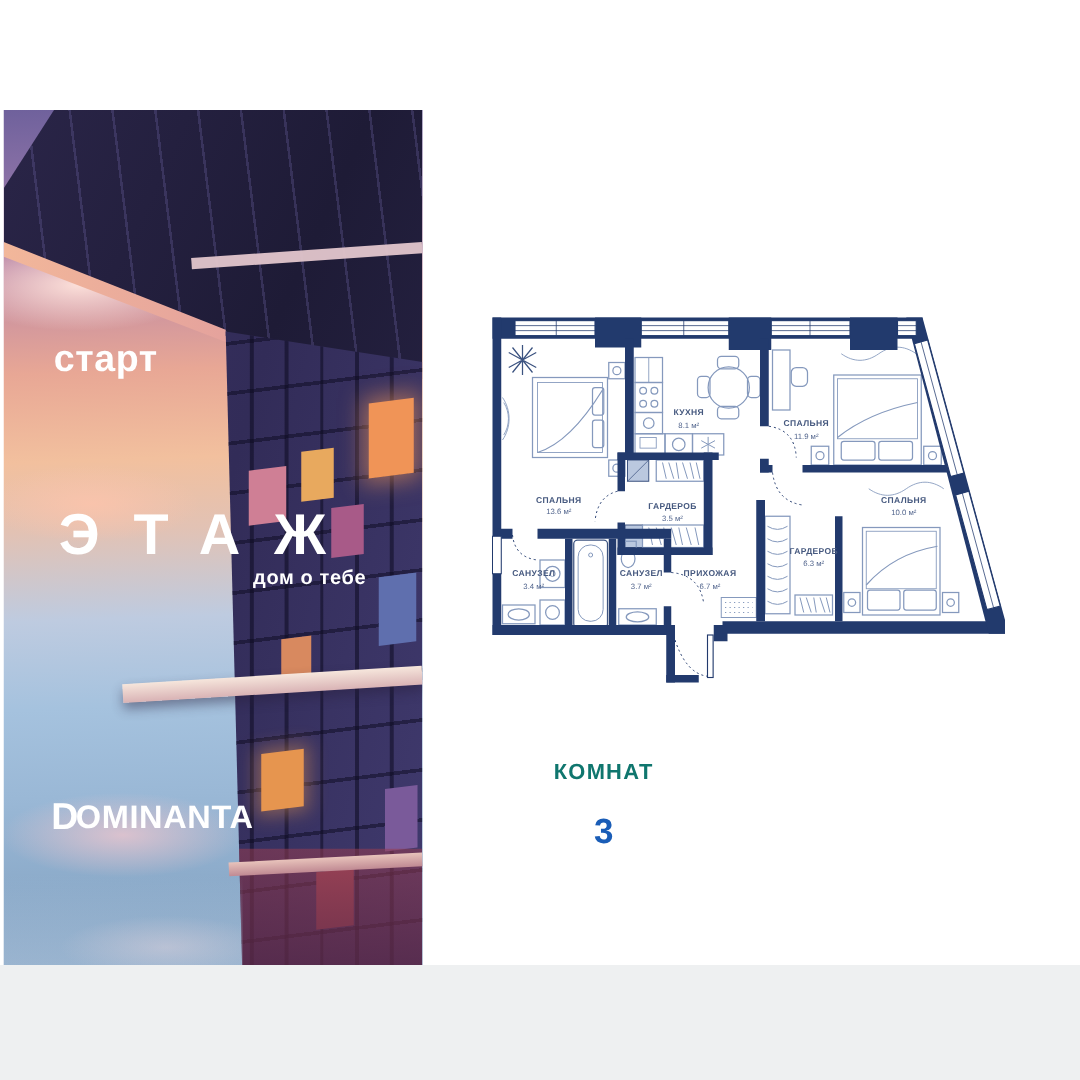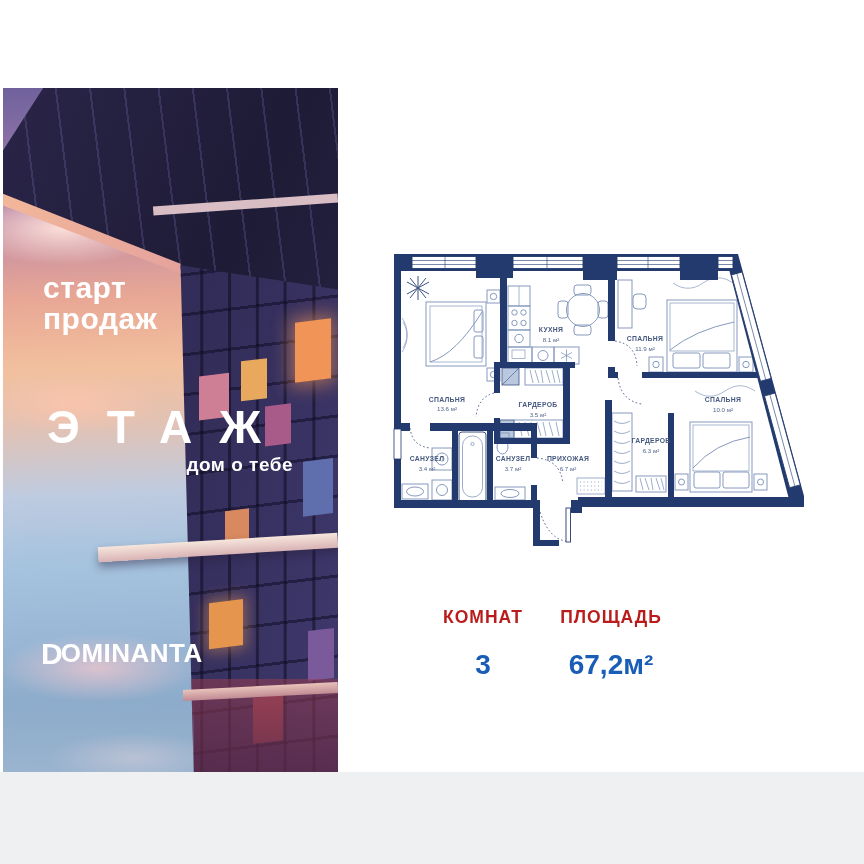--- a/index.html
+++ b/index.html
@@ -42,33 +42,33 @@
     transform:rotate(-3.5deg);box-shadow:0 5px 9px rgba(40,30,60,.45);}
   .band.b2{left:150px;top:112px;width:185px;height:9px;background:#e3c6cc;transform:rotate(-4deg);opacity:.95;}
   .band.b3{left:180px;top:598px;width:155px;height:11px;background:linear-gradient(180deg,#e8c3bb,#c08a93);transform:rotate(-3deg);}
   .reflect{position:absolute;left:56%;top:85%;width:44%;height:15%;
     background:linear-gradient(180deg,rgba(150,60,80,.55),rgba(90,40,70,.8));}
   .water{position:absolute;left:0;top:88%;width:57%;height:12%;
     background:linear-gradient(180deg,rgba(255,255,255,0),rgba(185,205,228,.45));}
 
   .start-sales{position:absolute;left:40px;top:184px;color:#fff;font-weight:700;font-size:30px;line-height:31px;letter-spacing:.5px;}
   .project-name{position:absolute;left:44px;top:312px;color:#fff;font-weight:800;font-size:46px;letter-spacing:27px;white-space:nowrap;}
-  .tagline{position:absolute;right:45px;top:366px;color:#fff;font-weight:700;font-size:19px;letter-spacing:.5px;}
+  .tagline{position:absolute;right:45px;top:366px;color:#fff;font-weight:700;font-size:16px;letter-spacing:.5px;}
   .logo{position:absolute;left:38px;top:552px;display:flex;align-items:flex-end;color:#fff;font-weight:800;}
   .logo-d{font-size:30px;line-height:.85;}
   .logo-rest{font-size:26px;line-height:1;margin-left:-2px;letter-spacing:.5px;}
 
   
   .plan{position:absolute;left:390px;top:250px;}
   .plan text.rn{font-size:6.8px;font-weight:600;letter-spacing:.3px;fill:#46597f;}
   .plan text.ra{font-size:6.2px;fill:#52658d;}
 
   
   .stat{position:absolute;top:607px;transform:translateX(-50%);text-align:center;}
-  .stat-label{font-size:17.5px;font-weight:600;color:#b91c1c;letter-spacing:1px;}
+  .stat-label{font-size:17.5px;font-weight:600;color:#0f766e;letter-spacing:1px;}
   .stat-value{margin-top:21px;font-size:28px;font-weight:700;color:#1a5db7;}
 </style>
 </head>
 <body>
 
 <div class="page">
 
   <div class="photo">
     <div class="cloud c1"></div>
     <div class="cloud c2"></div>
@@ -93,21 +93,20 @@
       </div>
       <div class="reflect"></div>
     </div>
     <div class="band b2"></div>
     <div class="band b1"></div>
     <div class="band b3"></div>
     <div class="water"></div>
 
     <div class="start-sales">
       <div>старт</div>
-      <div>продаж</div>
     </div>
     <div class="project-name">ЭТАЖ</div>
     <div class="tagline">дом о тебе</div>
     <div class="logo">
       <span class="logo-d">D</span>
       <span class="logo-rest">OMINANTA</span>
     </div>
   </div>
 
   <svg class="plan" width="420" height="300" viewBox="0 0 420 300">
@@ -280,19 +279,15 @@
       <text class="ra" x="123" y="221">3.7 м²</text>
       <text class="rn" x="178" y="211">ПРИХОЖАЯ</text>
       <text class="ra" x="178" y="221">6.7 м²</text>
     </g>
   </svg>
 
   <div class="stat" style="left:483px">
     <div class="stat-label">КОМНАТ</div>
     <div class="stat-value">3</div>
   </div>
-  <div class="stat" style="left:611px">
-    <div class="stat-label">ПЛОЩАДЬ</div>
-    <div class="stat-value">67,2м²</div>
-  </div>
 
   <div class="bottom-strip"></div>
 </div>
 
 </body></html>

